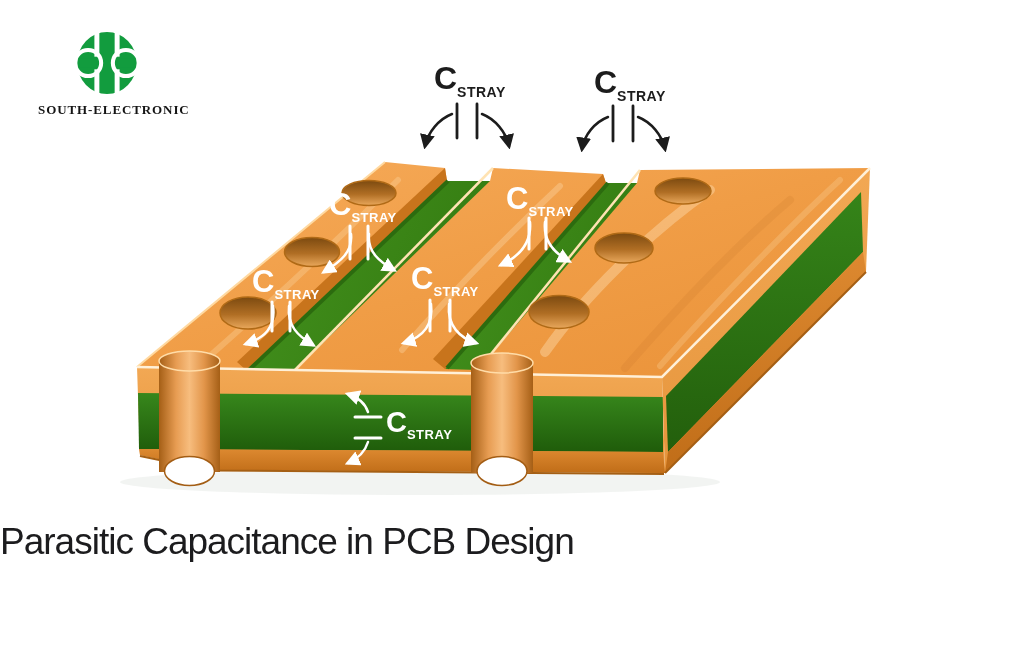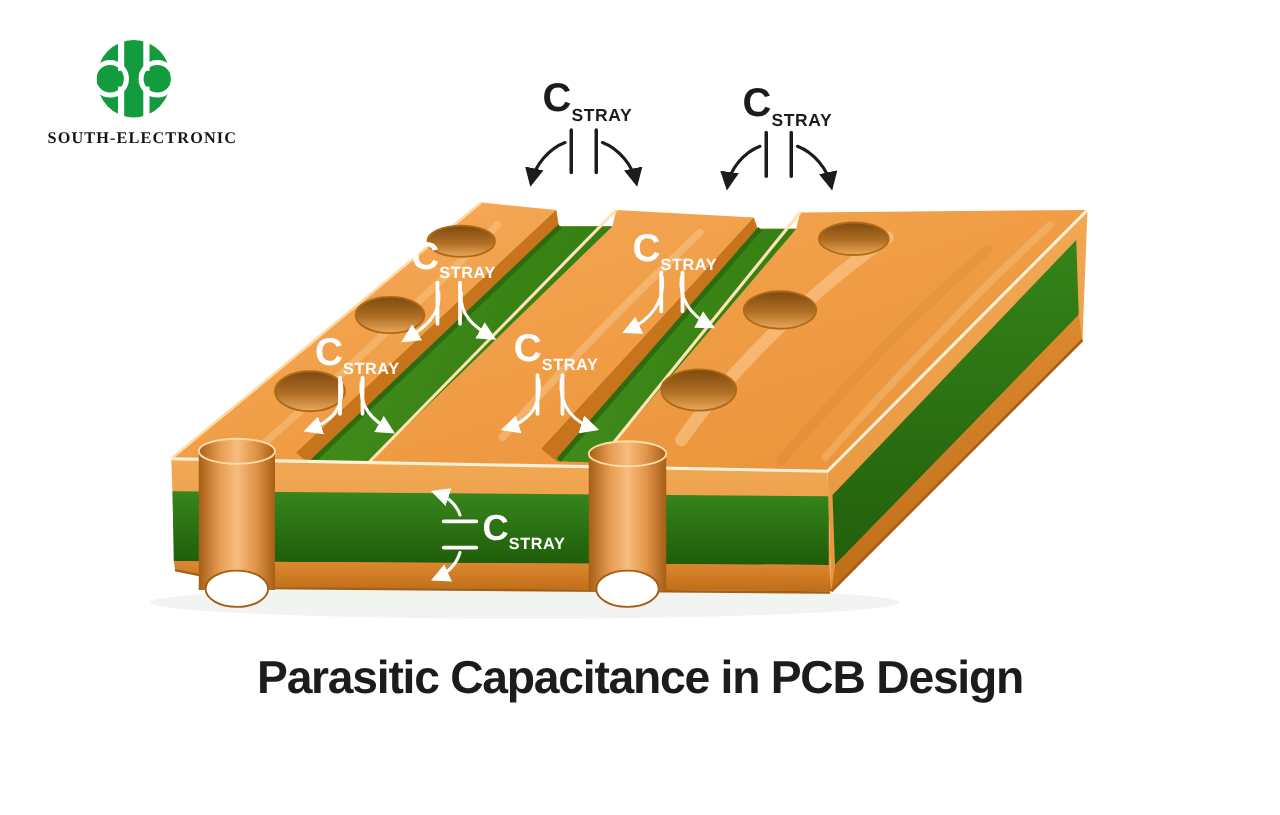--- a/index.html
+++ b/index.html
@@ -4,22 +4,22 @@
 <style>
   html,body{margin:0;padding:0;background:#ffffff;}
   #stage{position:relative;width:1024px;height:652px;background:#ffffff;overflow:hidden;
          font-family:"Liberation Sans",sans-serif;}
   
   #logo{position:absolute;left:38px;top:26px;width:138px;text-align:center;}
   #logo svg{display:block;margin:0 auto;}
   #brand-text{margin-top:2px;font-family:"Liberation Serif",serif;font-weight:700;
               font-size:13px;letter-spacing:0.9px;color:#151515;white-space:nowrap;}
   
-  #title{position:absolute;left:0;right:0;top:521px;text-align:center;
-         font-size:37px;font-weight:700;letter-spacing:-1px;color:#1c1c1e;}
+  #title{position:absolute;left:0;right:0;top:521px;
+         font-size:37px;font-weight:400;letter-spacing:-1px;color:#1c1c1e;}
   
   #art{position:absolute;left:0;top:0;}
   text{user-select:none;}
 </style>
 </head>
 <body>
 
 <div id="stage">
 
   <div id="logo">

